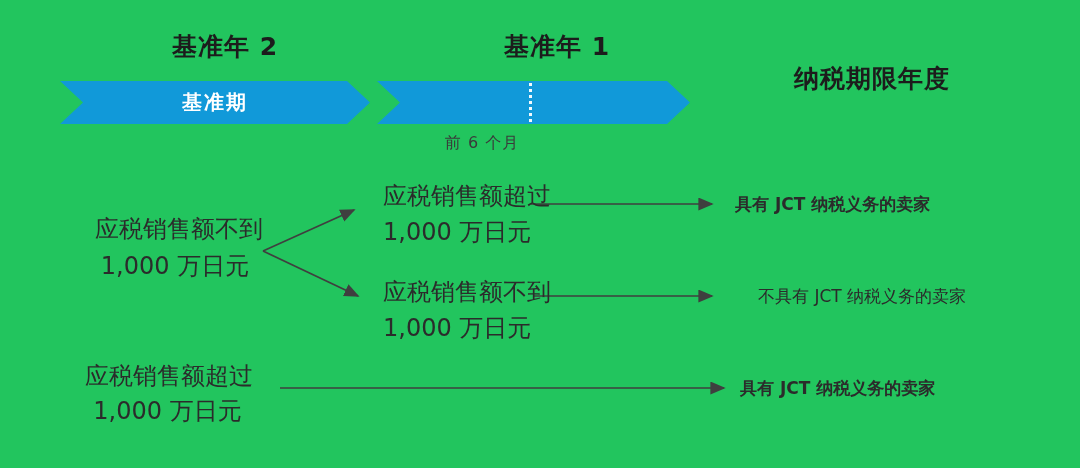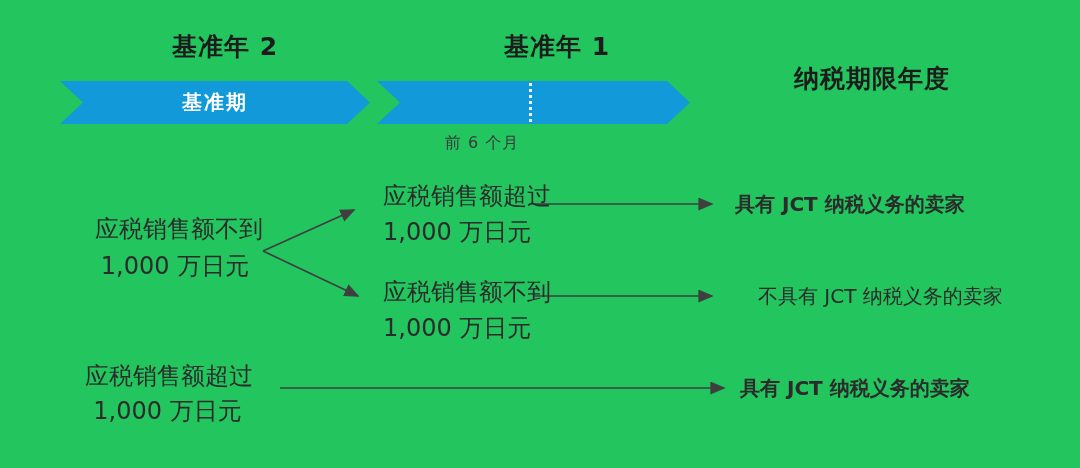--- a/index.html
+++ b/index.html
@@ -44,21 +44,21 @@
   
   .node{position:absolute;color:var(--flow-ink);font-size:24px;white-space:nowrap;}
   .node .ln{line-height:36px;}
   .node-root{left:95px;top:211px;width:160px;text-align:center;}
   .node-root .ln{line-height:37px;}
   .node-over{left:383px;top:178px;text-align:left;}
   .node-under{left:383px;top:274px;text-align:left;}
   .node-bottom{left:85px;top:359px;width:165px;text-align:center;}
   .node-bottom .ln{line-height:35px;}
   .result{
-    position:absolute;font-size:20px;color:var(--flow-ink);white-space:nowrap;line-height:26px;text-align:center;
+    position:absolute;font-size:17px;color:var(--flow-ink);white-space:nowrap;line-height:26px;text-align:center;
   }
   .result-a{left:735px;top:191px;font-weight:700;}
   .result-b{left:758px;top:283px;font-weight:400;}
   .result-c{left:740px;top:375px;font-weight:700;}
   
   .overlay{position:absolute;left:0;top:0;pointer-events:none;}
   .overlay line{stroke:var(--arrow);stroke-width:1.7;}
 </style>
 </head>
 <body>

